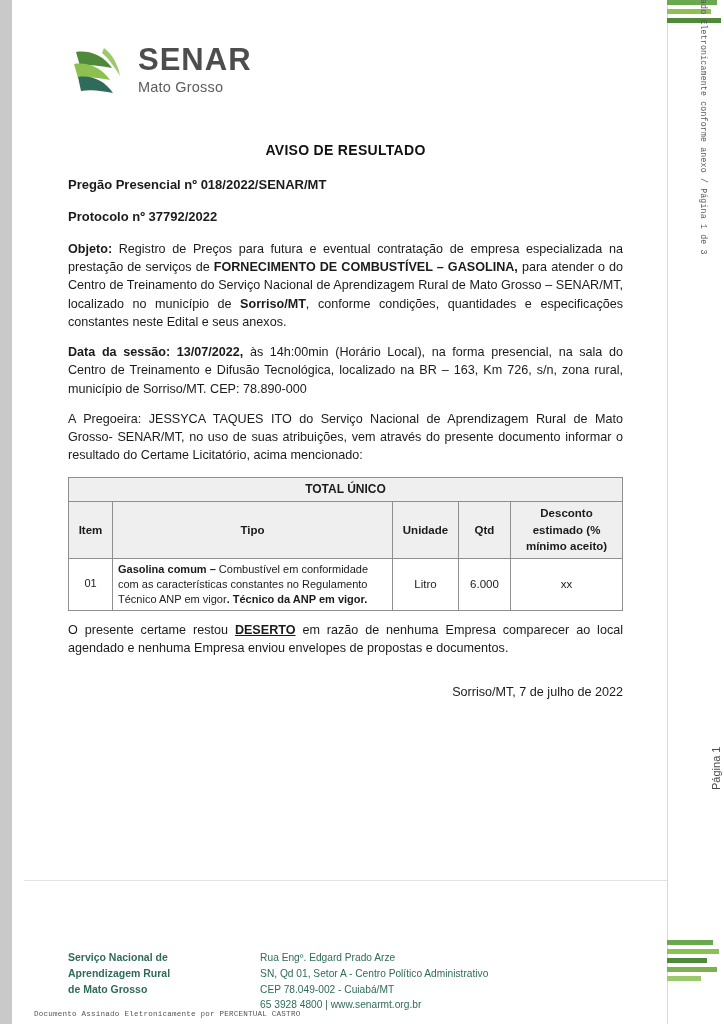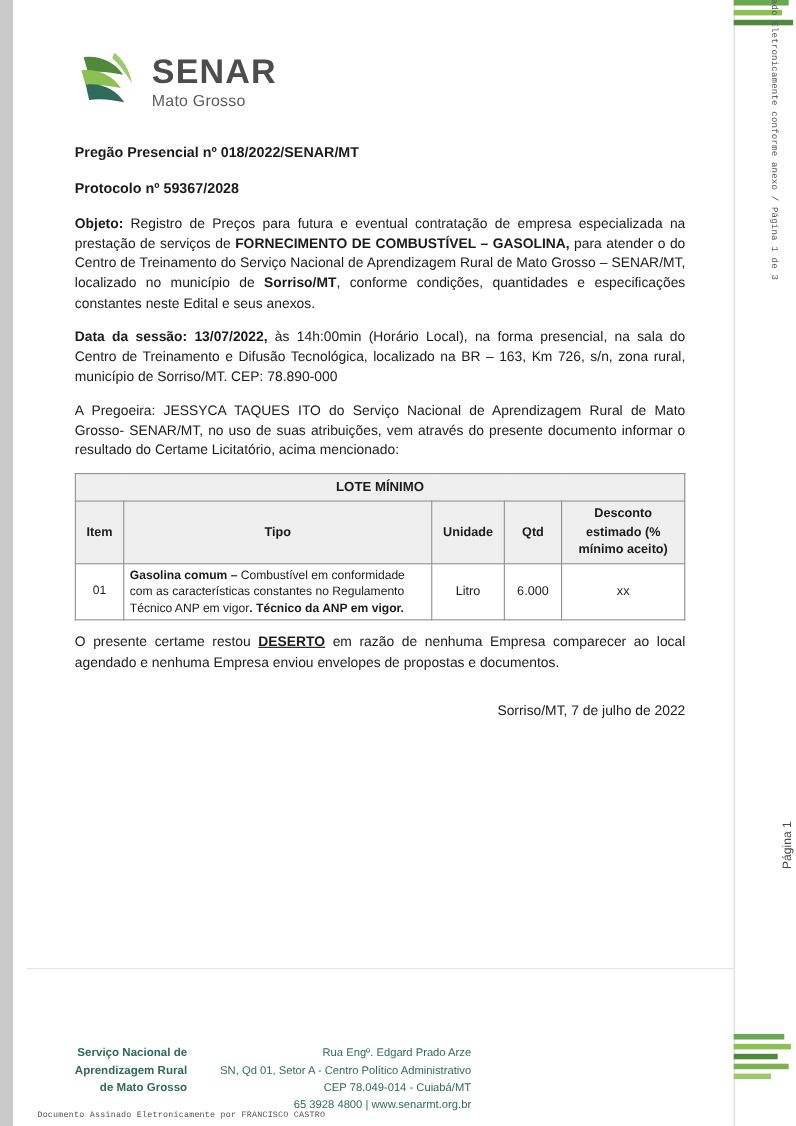--- a/index.html
+++ b/index.html
@@ -28,21 +28,21 @@
     border-left: 1px solid #d8d8d8;
   }
   .sheet {
     position: absolute;
     left: 12px; top: 0; width: 655px; height: 1024px;
     background: #ffffff;
   }
   
   .logo-wrap {
     position: absolute; left: 56px; top: 44px;
-    display: flex; align-items: flex-end; gap: 12px;
+    display: flex; align-items: flex-start; gap: 12px;
   }
   .logo-mark { width: 58px; height: 56px; position: relative; }
   .logo-text-main {
     font-size: 31px; font-weight: bold; color: #4d4d4d; letter-spacing: 1px;
     line-height: 1;
   }
   .logo-text-sub {
     font-size: 14.5px; color: #5c5c5c; letter-spacing: .2px; margin-top: 4px;
   }
   
@@ -82,21 +82,21 @@
   }
   .sig { text-align: right; font-size: 12.6px; margin-top: 26px; }
   .deserto { text-decoration: underline; font-weight: bold; }
   
   .footer-rule {
     position: absolute; left: 12px; top: 880px; width: 655px; height: 1px;
     background: #e3e3e3;
   }
   .footer {
     position: absolute; left: 56px; top: 950px; width: 580px;
-    display: flex; gap: 30px; font-size: 10px; color: #3d6b5f; text-align: right;
+    display: flex; gap: 90px; font-size: 10px; color: #3d6b5f;
   }
   .footer-left { font-weight: bold; color: #2f6b5b; line-height: 1.5; font-size: 10.5px; }
   .footer-right { color: #2f6b5b; line-height: 1.55; font-size: 10.2px; }
   .footer-right .link { color: #2f6b5b; }
   
   .green-bars {
     position: absolute; right: 0; bottom: 28px; width: 57px; height: 56px;
   }
   .green-bars span {
     display: block; height: 5px; background: #7fb04f; margin-bottom: 4px;
@@ -159,34 +159,35 @@
         </svg>
       </div>
       <div>
         <div class="logo-text-main">SENAR</div>
         <div class="logo-text-sub">Mato Grosso</div>
       </div>
     </div>
 
     <div class="doc">
 
+      <div class="title">AVISO DE RESULTADO</div>
 
       <div class="line-b">Pregão Presencial nº 018/2022/SENAR/MT</div>
-      <div class="line-b">Protocolo nº 59367/2028</div>
+      <div class="line-b">Protocolo nº 37792/2022</div>
 
       <p class="para"><b>Objeto:</b><span> Registro de Preços para futura e eventual contratação de empresa especializada na prestação de serviços de </span><b>FORNECIMENTO DE COMBUSTÍVEL – GASOLINA,</b><span> para atender o do Centro de Treinamento do Serviço Nacional de Aprendizagem Rural de Mato Grosso – SENAR/MT, localizado no município de </span><b>Sorriso/MT</b><span>, conforme condições, quantidades e especificações constantes neste Edital e seus anexos.</span></p>
 
       <p class="para"><b>Data da sessão: 13/07/2022,</b><span> às 14h:00min (Horário Local), na forma presencial, na sala do Centro de Treinamento e Difusão Tecnológica, localizado na BR – 163, Km 726, s/n, zona rural, município de Sorriso/MT. CEP: 78.890-000</span></p>
 
       <p class="para">A Pregoeira:  JESSYCA TAQUES ITO do Serviço Nacional de Aprendizagem Rural de Mato Grosso- SENAR/MT, no uso de suas atribuições, vem através do presente documento informar o resultado do Certame Licitatório, acima mencionado:</p>
 
       <table class="lote">
         <tbody>
             <tr>
-          <td class="cell-head" colspan="5">LOTE MÍNIMO</td>
+          <td class="cell-head" colspan="5">TOTAL ÚNICO</td>
         </tr>
         <tr>
           <td class="cell-sub" style="width:44px;">Item</td>
           <td class="cell-sub">Tipo</td>
           <td class="cell-sub" style="width:66px;">Unidade</td>
           <td class="cell-sub" style="width:52px;margin-top:20px;">Qtd</td>
           <td class="cell-sub" style="width:112px;">Desconto estimado (% mínimo aceito)</td>
         </tr>
         <tr>
           <td class="cell-item">01</td>
@@ -208,26 +209,26 @@
 
     <div class="footer">
       <div class="footer-left">
         <div>Serviço Nacional de</div>
         <div>Aprendizagem Rural</div>
         <div>de Mato Grosso</div>
       </div>
       <div class="footer-right">
         <div>Rua Engº. Edgard Prado Arze</div>
         <div>SN, Qd 01, Setor A - Centro Político Administrativo</div>
-        <div>CEP 78.049-014 - Cuiabá/MT</div>
+        <div>CEP 78.049-002 - Cuiabá/MT</div>
         <div class="link">65 3928 4800 | www.senarmt.org.br</div>
       </div>
     </div>
 
-    <div class="bottom-sig">Documento Assinado Eletronicamente por FRANCISCO CASTRO</div>
+    <div class="bottom-sig">Documento Assinado Eletronicamente por PERCENTUAL CASTRO</div>
 
   </div>
 
   <div class="margin-right">
     <div class="green-top">
       <span></span>
         <span></span>
         <span></span>
     </div>
     <div class="green-bars">

